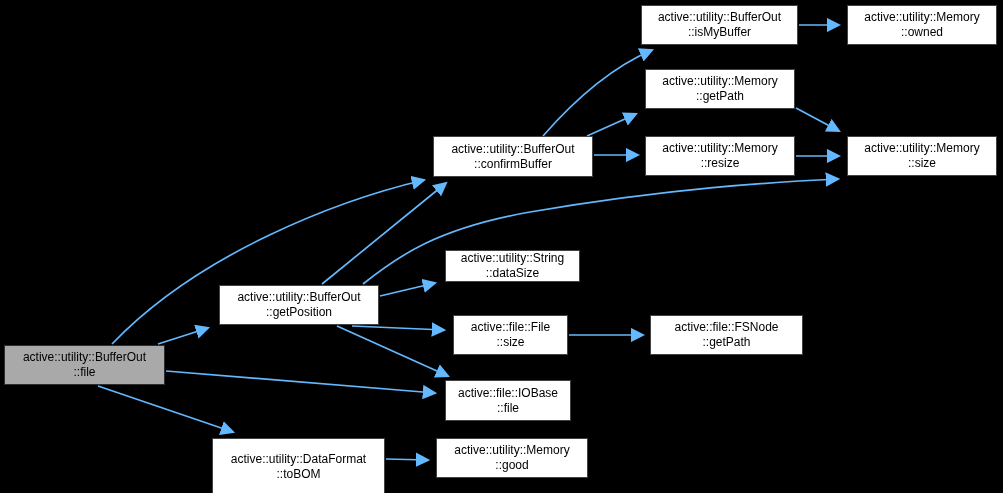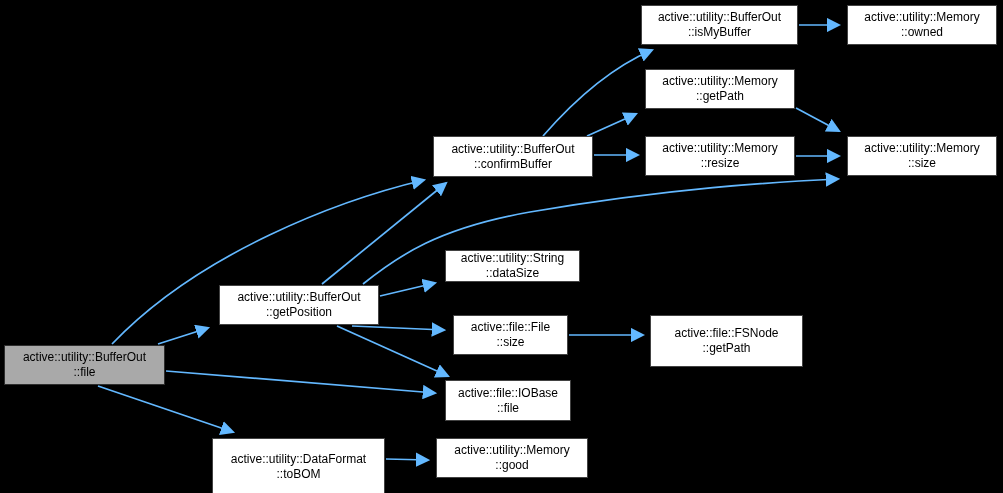--- a/index.html
+++ b/index.html
@@ -126,21 +126,21 @@
   <div class="node" style="left:445px; top:250px; width:135px; height:32px">
     <span>active::utility::String</span>
     <span>::dataSize</span>
   </div>
 
   <div class="node" style="left:453px; top:315px; width:115px; height:40px">
     <span>active::file::File</span>
     <span>::size</span>
   </div>
 
-  <div class="node" style="left:650px; top:315px; width:153px; height:52px">
+  <div class="node" style="left:650px; top:315px; width:153px; height:40px">
     <span>active::file::FSNode</span>
     <span>::getPath</span>
   </div>
 
   <div class="node" style="left:445px; top:380px; width:126px; height:41px">
     <span>active::file::IOBase</span>
     <span>::file</span>
   </div>
 
   <div class="node" style="left:212px; top:438px; width:173px; height:57px">

